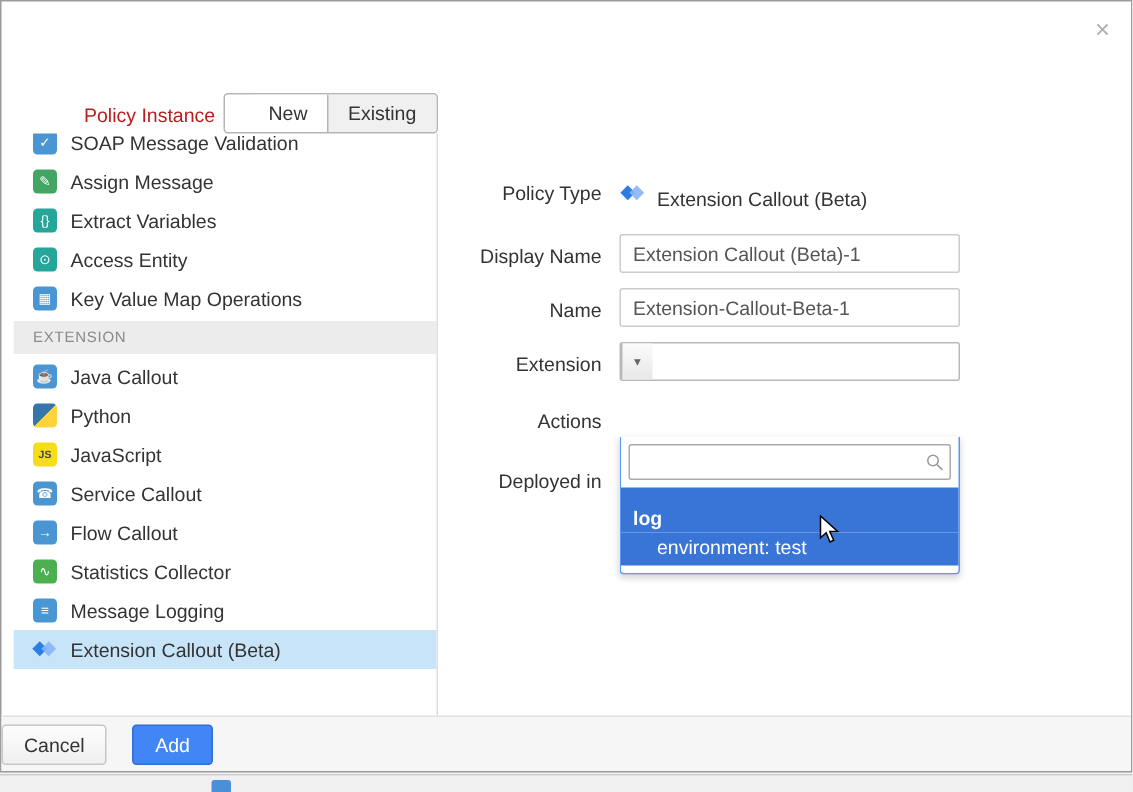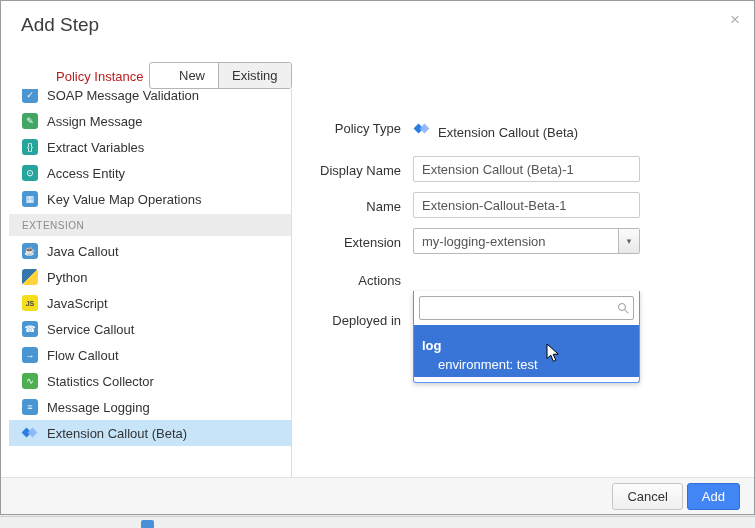--- a/index.html
+++ b/index.html
@@ -69,41 +69,40 @@
                border:1px solid #999; border-radius:50%; }
   .magnifier::after { content:""; position:absolute; width:5px; height:1px; background:#999;
                transform:rotate(45deg); right:-4px; bottom:-2px; }
   .opt-group { background:#3875d7; color:#fff; font-weight:bold; font-size:13px;
                padding:13px 8px 2px 8px; cursor:default; }
   .opt-item  { background:#3875d7; color:#fff; font-size:13px; padding:2px 8px 5px 24px; cursor:pointer; }
 
   
   .footer { position:absolute; left:0; right:0; bottom:0; height:37px; background:#f6f6f6;
             border-top:1px solid #e2e2e2; display:flex; align-items:center;
-            justify-content:flex-end; gap:4px; padding-right:14px; }
+            gap:17px; padding-right:14px; }
   .btn-cancel { padding:5px 14px; font-size:13px; color:#333; border:1px solid #c6c6c6;
             border-radius:3px; background:linear-gradient(#fdfdfd,#efefef); cursor:pointer; }
   .btn-add { padding:5px 14px; font-size:13px; color:#fff; border:1px solid #2f6fd6;
             border-radius:3px; background:#4285f4; cursor:pointer; }
 
   
   .behind { position:absolute; left:0; top:516px; width:755px; height:12px; background:#f0f0f0;
             border-top:1px solid #cfcfcf; }
   .behind-icon { position:absolute; left:141px; top:3px; width:13px; height:9px;
             background:#4a90d9; border-radius:2px; }
 
   .cursor { position:absolute; left:546px; top:343px; z-index:9; }
 </style>
 </head>
 <body>
 
 <div class="screen">
   <div class="modal">
 
-    <div class="modal-title">Add Step</div>
     <div class="close-x">×</div>
 
     <div class="pi-label">Policy Instance</div>
     <div class="seg">
       <div class="seg-btn active">New</div>
       <div class="seg-btn">Existing</div>
     </div>
 
     <div class="list">
       <div class="row first">
@@ -167,21 +166,20 @@
     <div class="ptype-val">Extension Callout (Beta)</div>
 
     <div class="flabel" style="top:162px;">Display Name</div>
     <input class="tinput" style="top: 155px;" value="Extension Callout (Beta)-1">
 
     <div class="flabel" style="top:198px;">Name</div>
     <input class="tinput" style="top: 191px;" value="Extension-Callout-Beta-1">
 
     <div class="flabel" style="top:234px;">Extension</div>
     <div class="selectbox" style="top:227px;">
-      <span class="val">my-logging-extension</span>
       <span class="dd-btn">▾</span>
     </div>
 
     <div class="flabel" style="top:272px;">Actions</div>
 
     <div class="flabel" style="top:312px;">Deployed in</div>
 
     <div class="panel">
       <div class="search-wrap">
         <input value="" style="">

